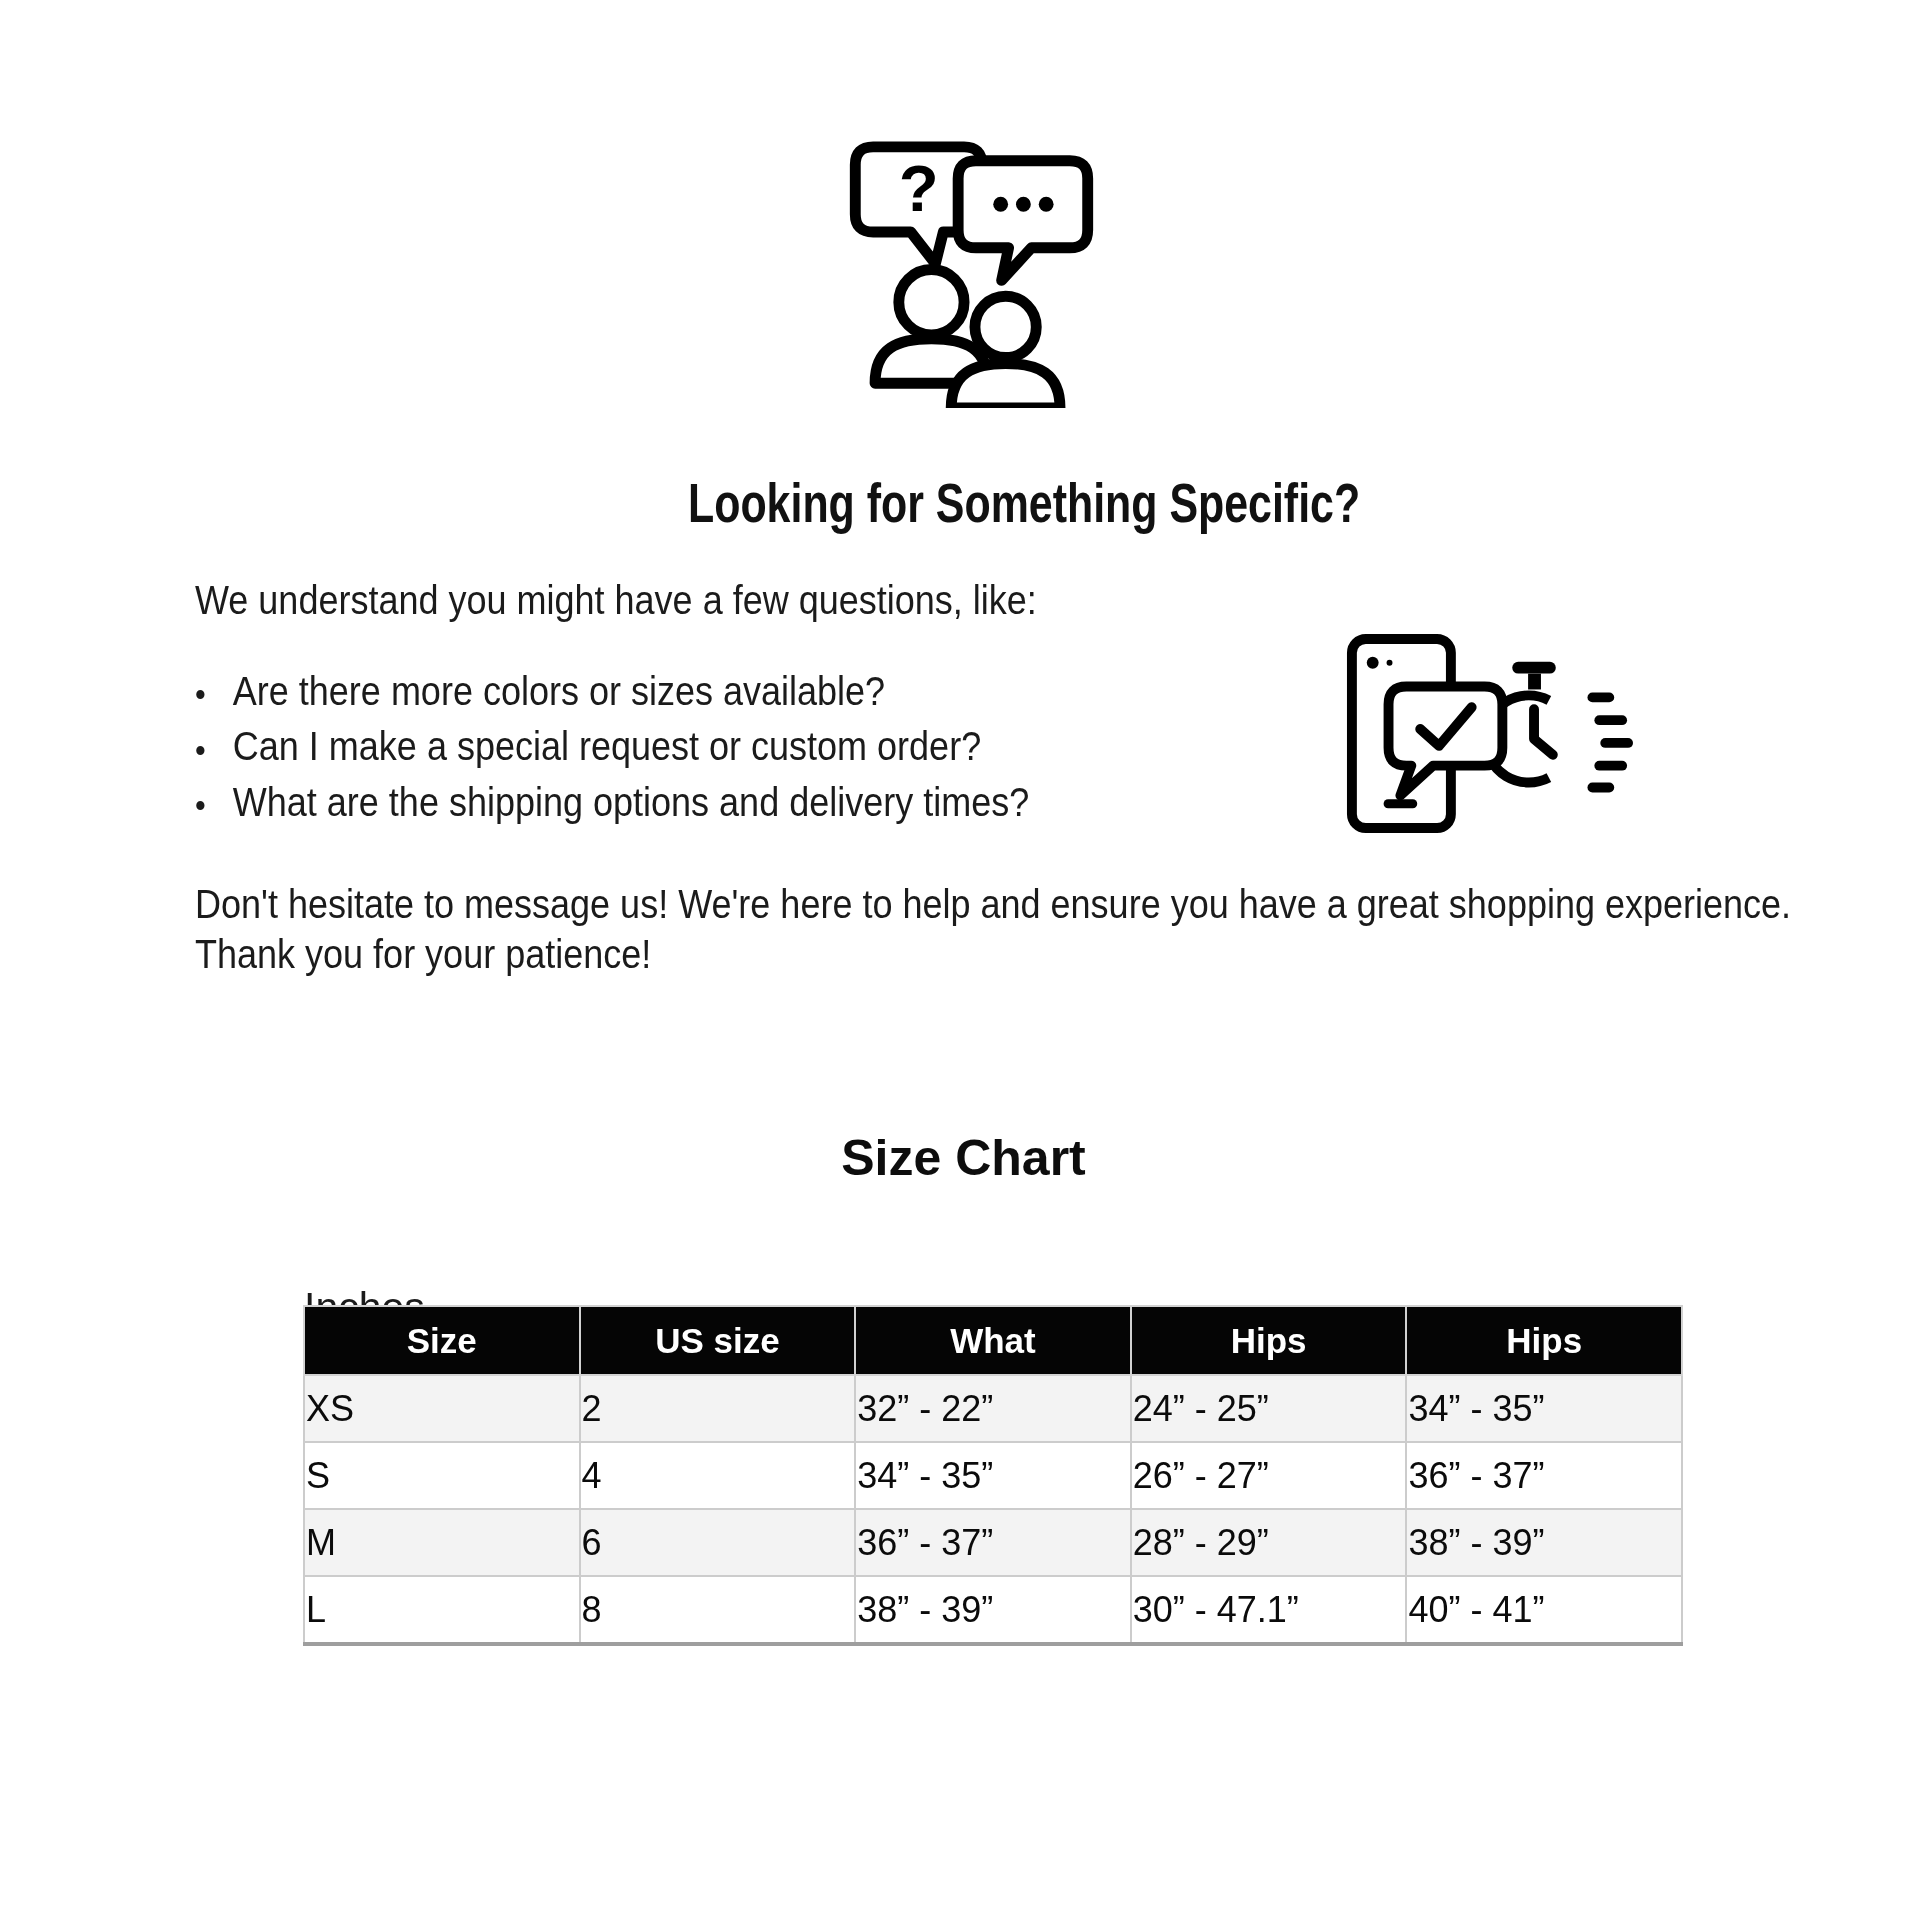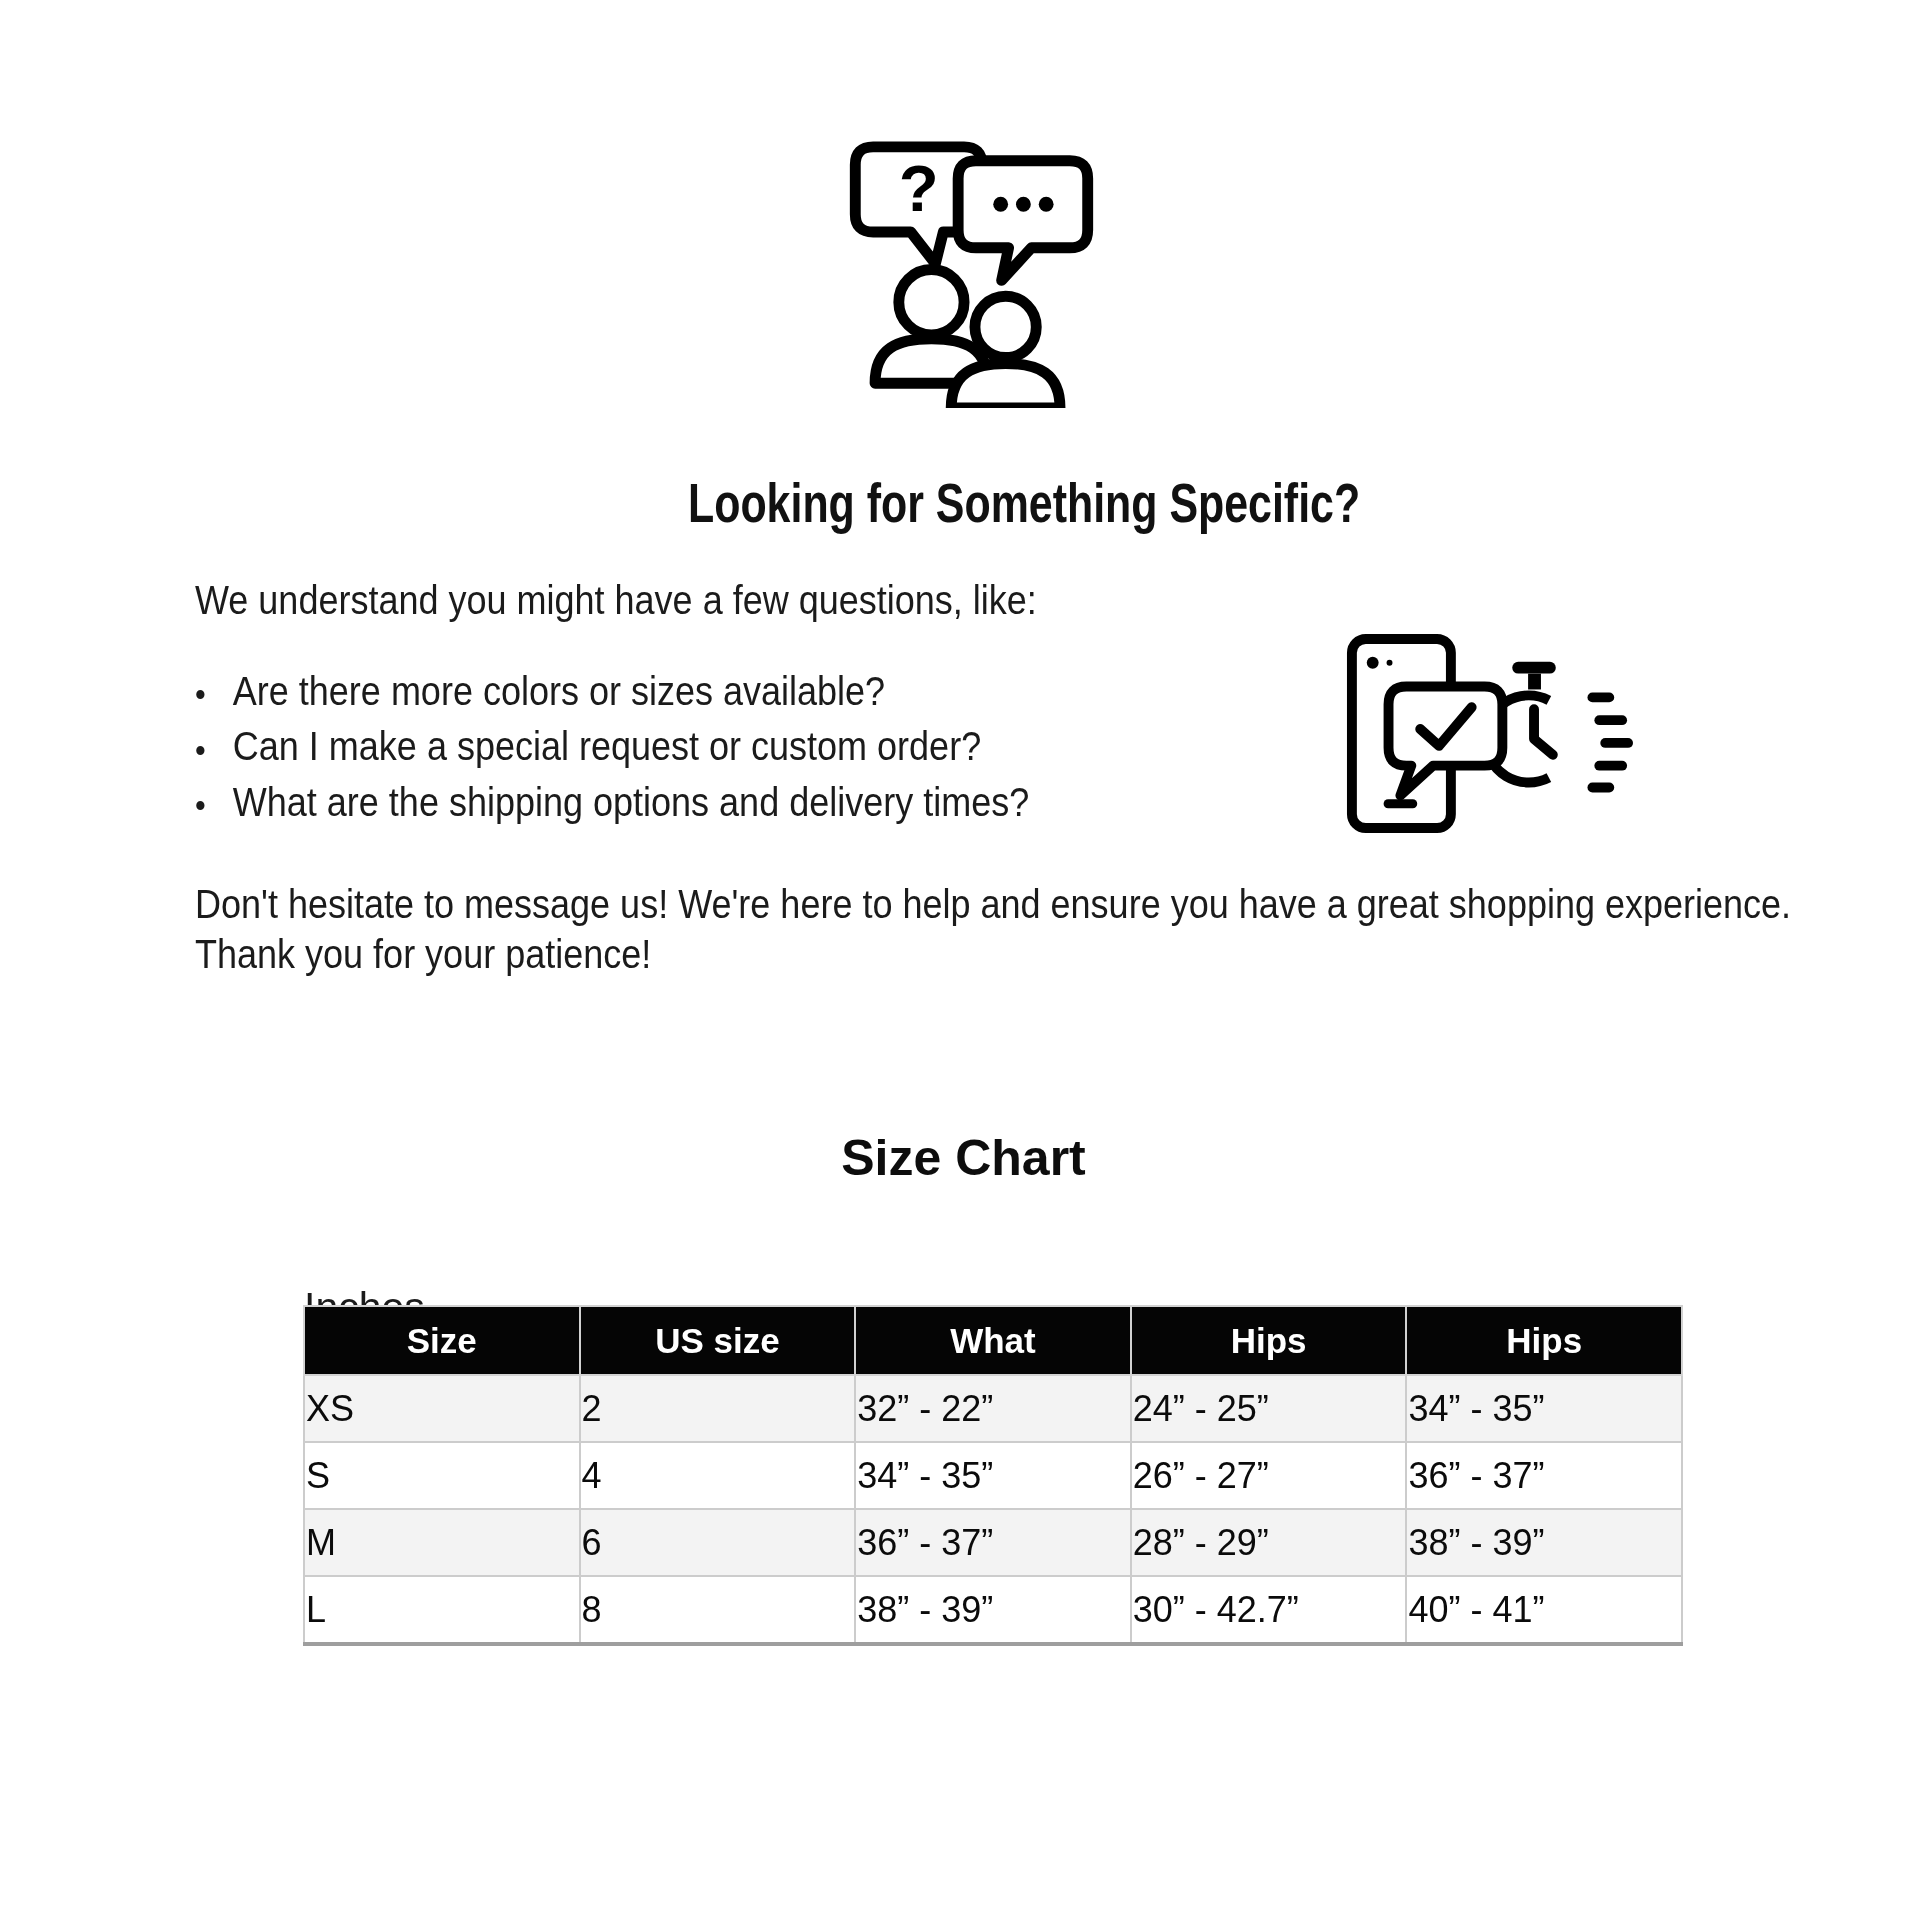--- a/index.html
+++ b/index.html
@@ -150,20 +150,20 @@
           <td>M</td>
           <td>6</td>
           <td>36” - 37”</td>
           <td>28” - 29”</td>
           <td>38” - 39”</td>
         </tr>
         <tr>
           <td>L</td>
           <td>8</td>
           <td>38” - 39”</td>
-          <td>30” - 42.7”</td>
+          <td>30” - 47.1”</td>
           <td>40” - 41”</td>
         </tr>
       </tbody>
   </table>
 
 </div>
 
 
 </body></html>

